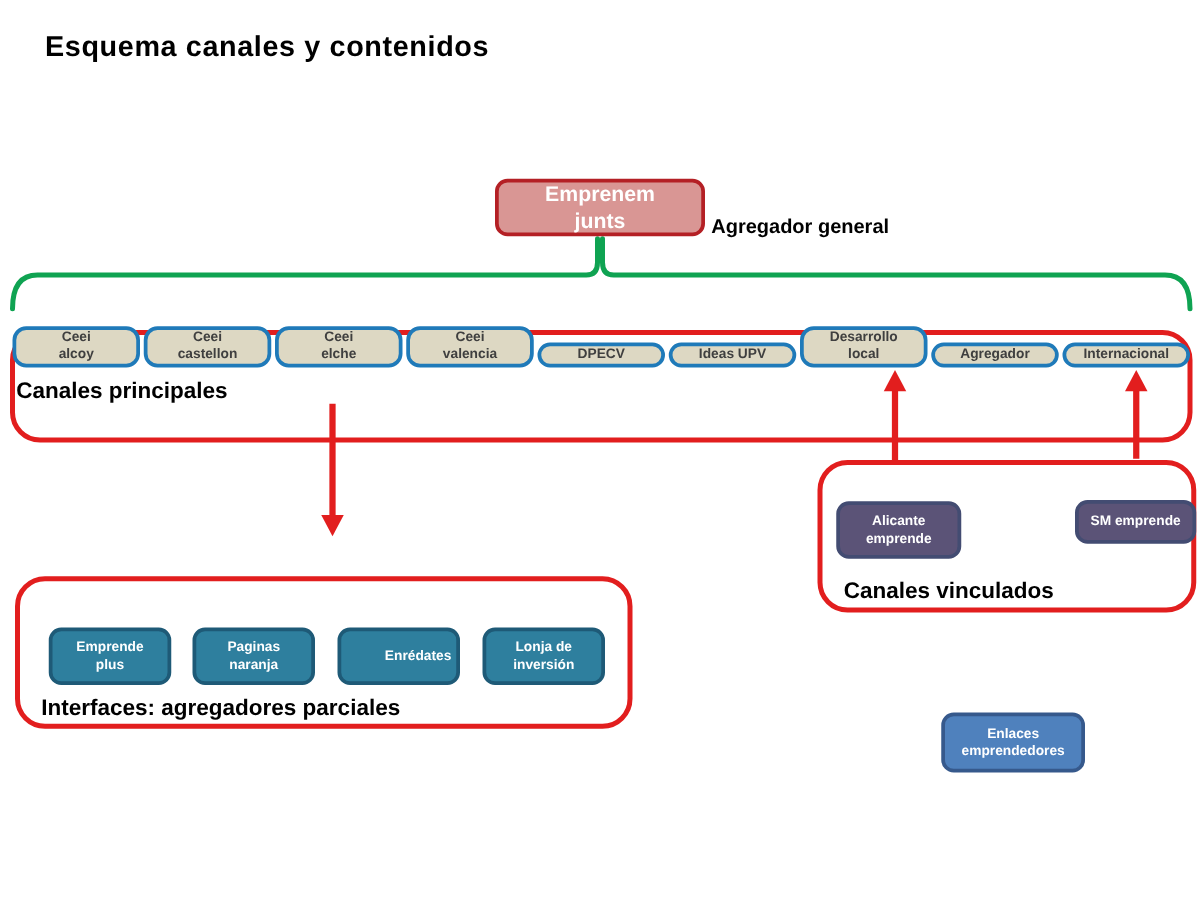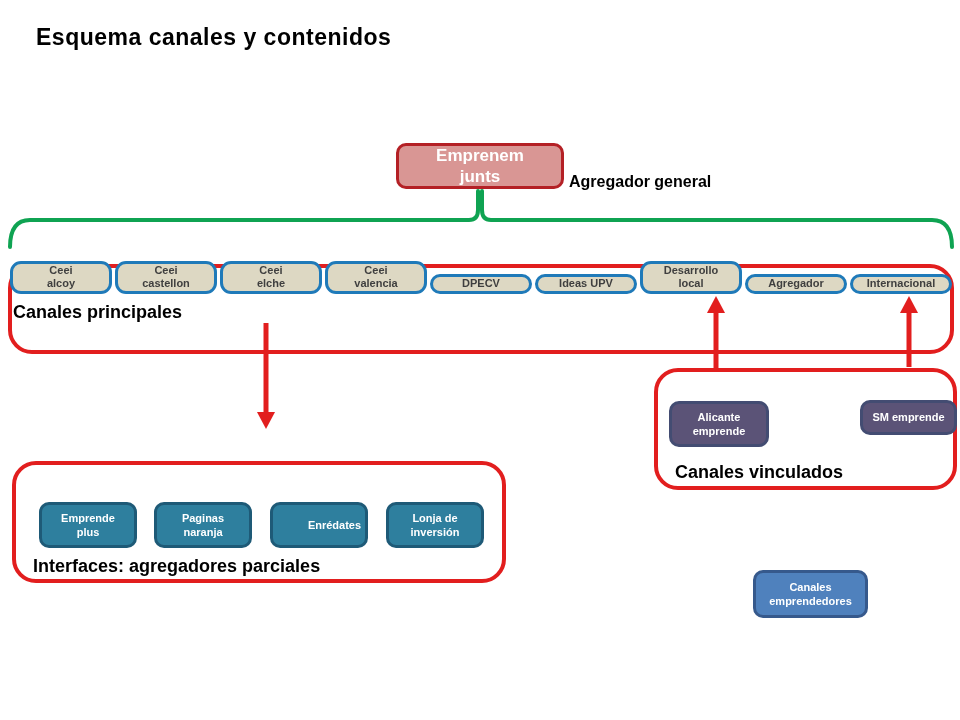--- a/index.html
+++ b/index.html
@@ -188,17 +188,17 @@
       <span class="lbl pre">Alicante
 emprende</span>
     </div>
     <div class="abs node node-purple" style="left:202px;top:28px;width:97px;height:35px;">
       <span class="lbl pre">SM emprende</span>
     </div>
     <div class="abs section-label lbl-vinculados">Canales vinculados</div>
   </div>
 
   <div class="abs node node-blue" style="left:753px;top:570px;width:115px;height:48px;">
-    <span class="lbl pre">Canales
+    <span class="lbl pre">Enlaces
 emprendedores</span>
   </div>
 
 </div>
 
 </body></html>

